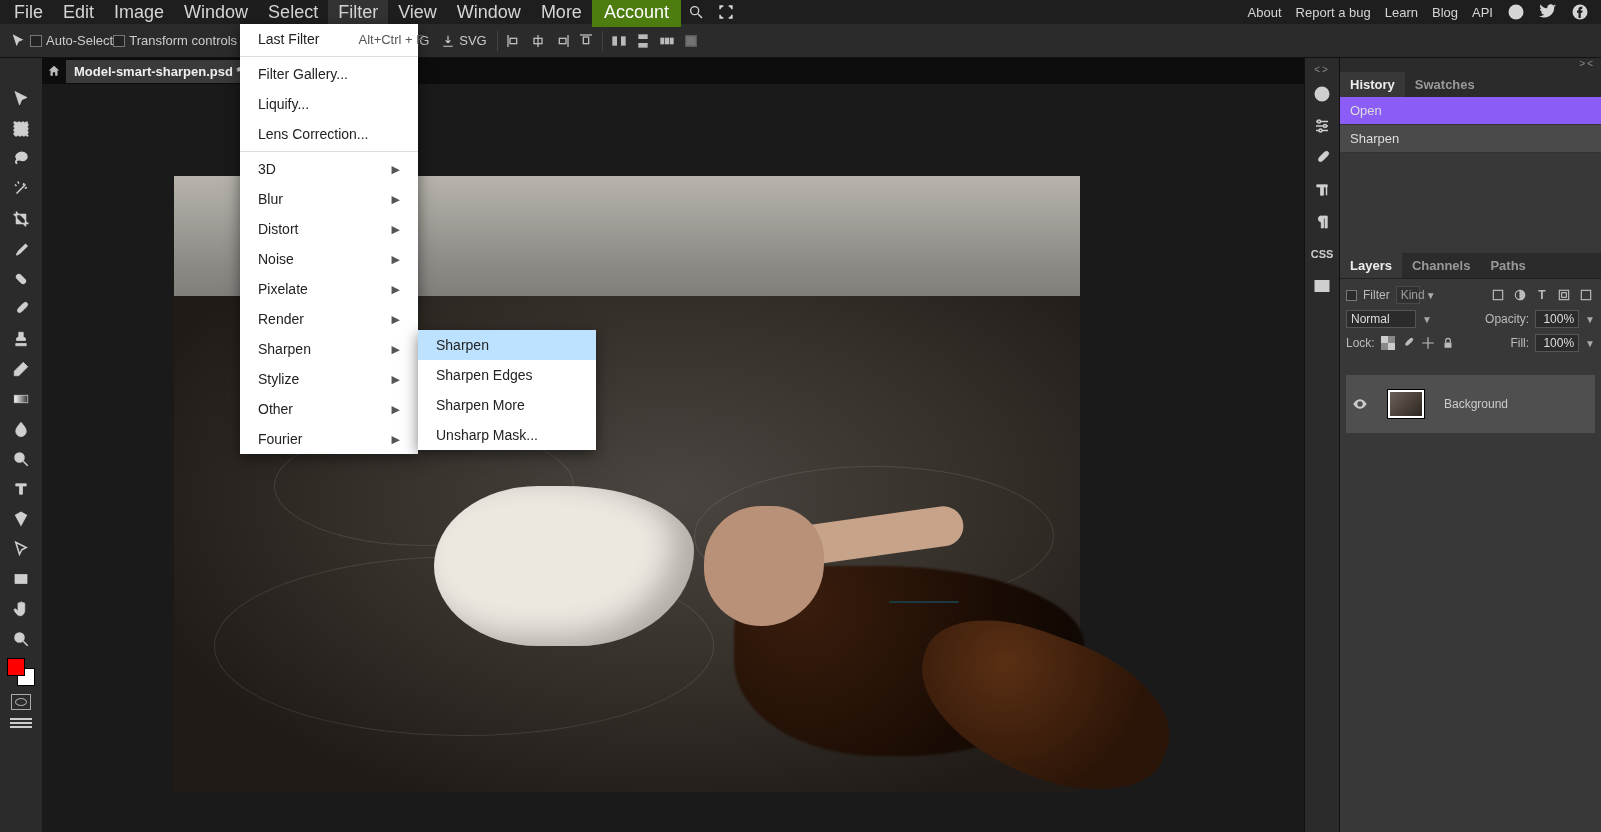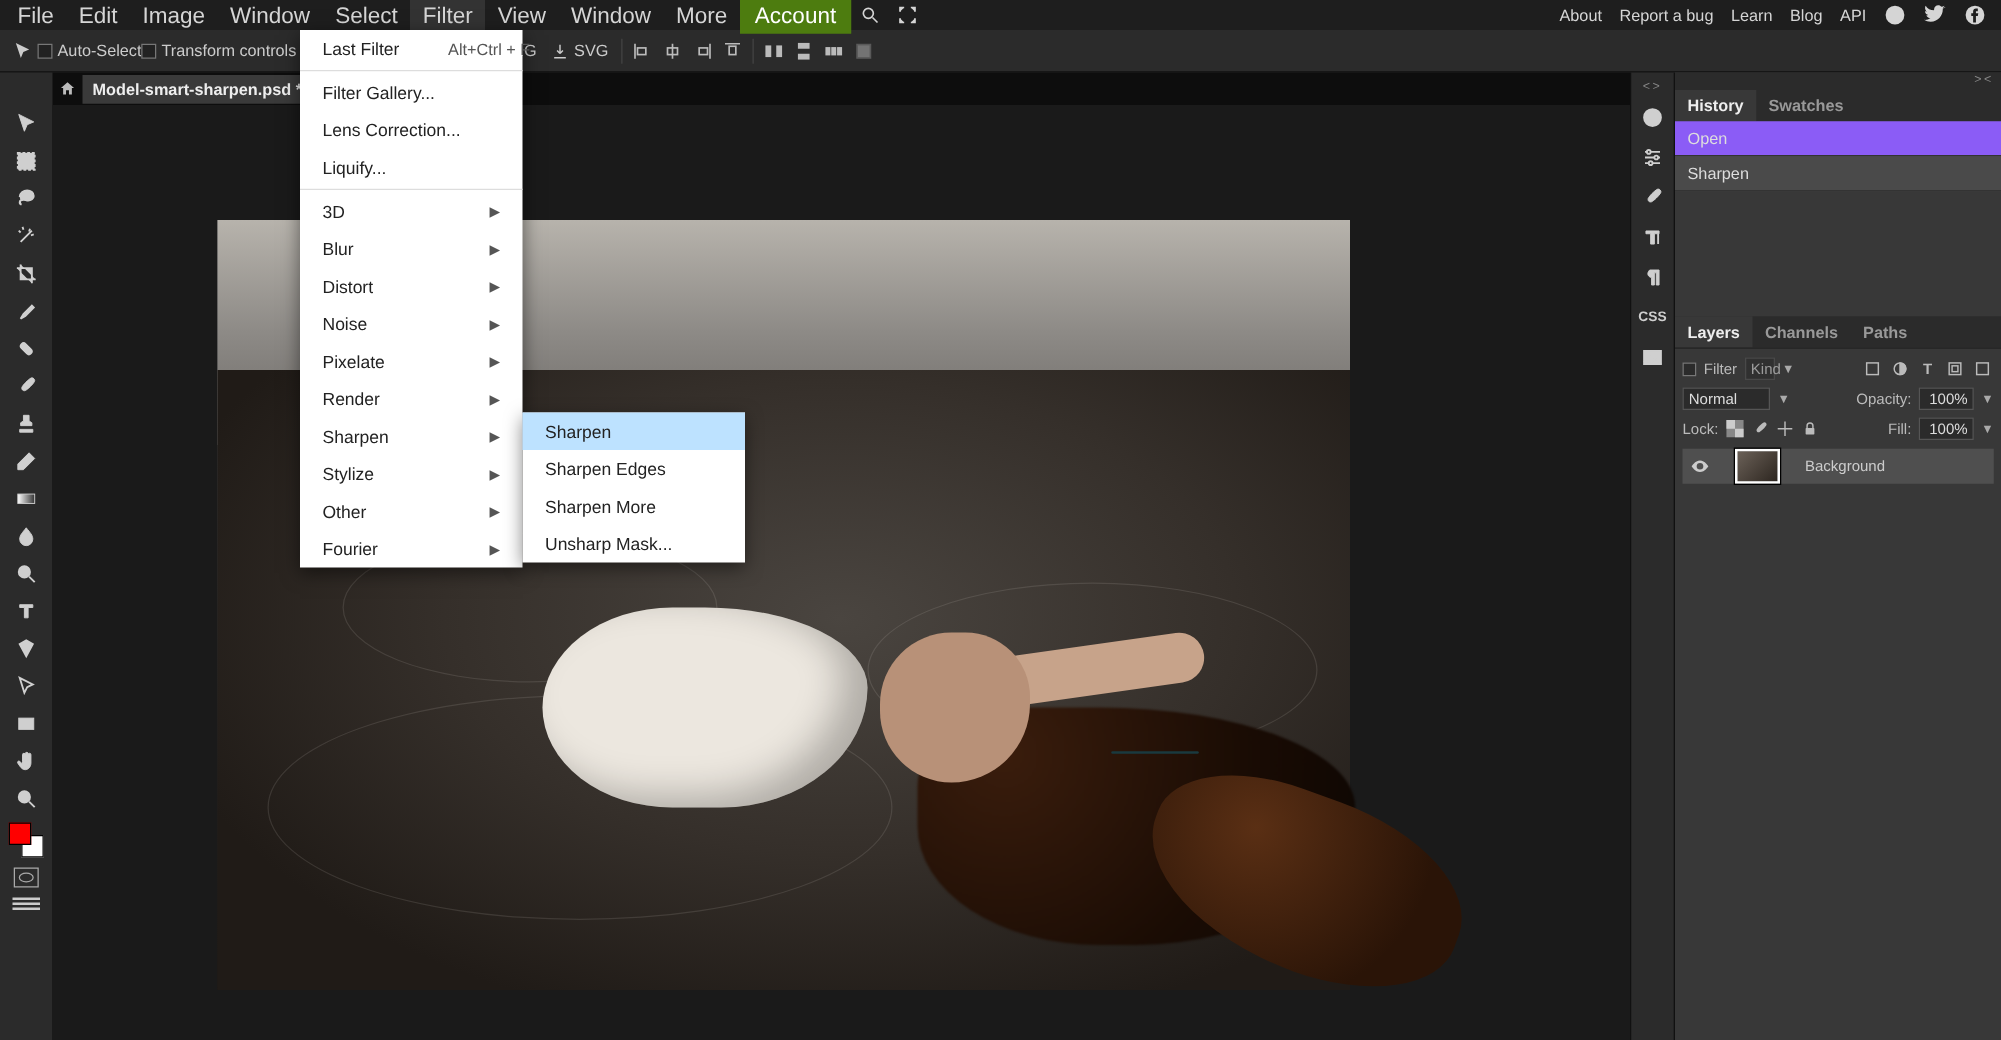--- a/index.html
+++ b/index.html
@@ -85,21 +85,21 @@
 .history-spacer{ height:100px;}
 
 .layers-body{ padding:4px 6px; font-size:12px; color:#ccc; border-top:1px solid #222;}
 .layers-body .row{ display:flex; align-items:center; gap:6px; padding:3px 0;}
 .layers-body .lbl{ color:#bbb;}
 .layers-body select, .layers-body .valbox{ background:#2b2b2b; border:1px solid #555; color:#ddd; font-size:12px; padding:1px 4px;}
 .layers-body .valbox{ width:44px; text-align:right;}
 .layers-body .dd-caret{ color:#aaa; font-size:10px;}
 .layers-body .icon-row{ display:flex; gap:4px; margin-left:auto;}
 .layers-body .icon-row span{ width:18px; height:18px; display:flex; align-items:center; justify-content:center; color:#bbb;}
-.layer-item{ display:flex; align-items:center; gap:20px; background:#474747; padding:0 6px; margin-top:4px;}
+.layer-item{ display:flex; align-items:center; gap:20px; background:#474747; padding:15px 6px; margin-top:20px;}
 .layer-item .eye{ width:16px;}
 .layer-item .thumb{ width:36px; height:28px; background:linear-gradient(135deg,#6b6158,#2d2620); border:2px solid #fff; outline:1px solid #000;}
 .layer-item.sel{ background:#4f4f4f;}
 .checkbox-sm{ width:11px; height:11px; border:1px solid #777; display:inline-block; background:#2b2b2b;}
 
 svg { display:block; }
 </style>
 </head>
 <body>
 
@@ -379,24 +379,24 @@
 <div class="dropdown filter-menu">
   <div class="dd-item">
     <span>Last Filter</span>
       <span class="shortcut">Alt+Ctrl + F</span>
   </div>
   <div class="dd-sep"></div>
   <div class="dd-item">
       <span>Filter Gallery...</span>
     </div>
   <div class="dd-item">
+      <span>Liquify...</span>
+    </div>
+  <div class="dd-item">
       <span>Lens Correction...</span>
-    </div>
-  <div class="dd-item">
-      <span>Liquify...</span>
     </div>
   <div class="dd-sep"></div>
   <div class="dd-item">
       <span>3D</span>
       <span class="arrow">▶</span>
     </div>
   <div class="dd-item">
       <span>Blur</span>
       <span class="arrow">▶</span>
     </div>

